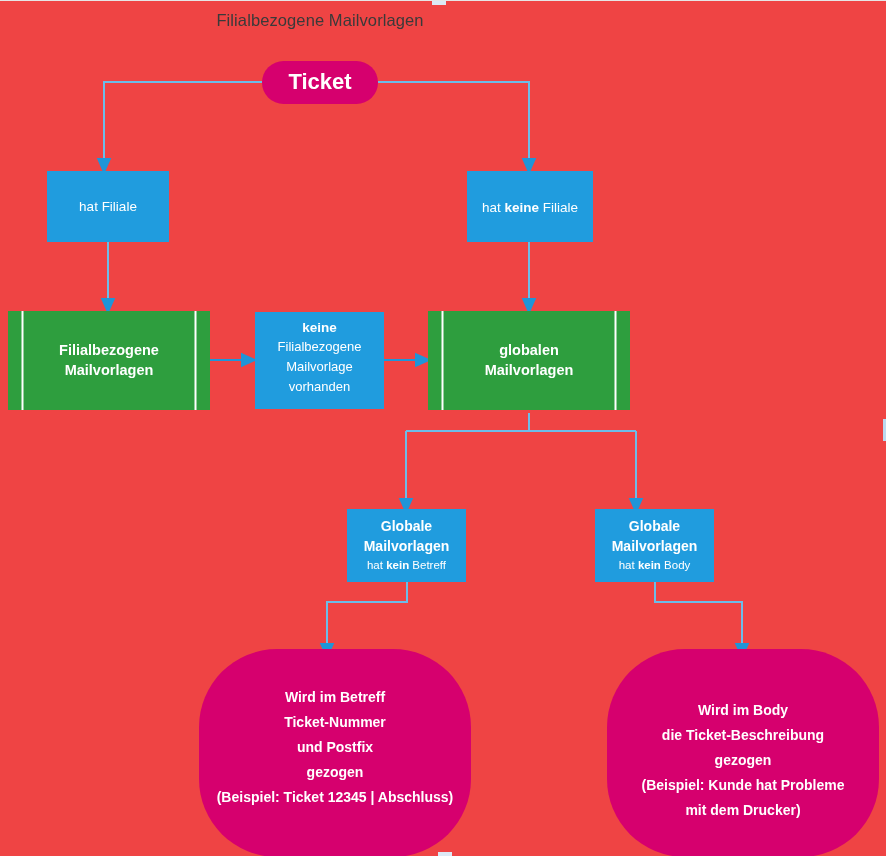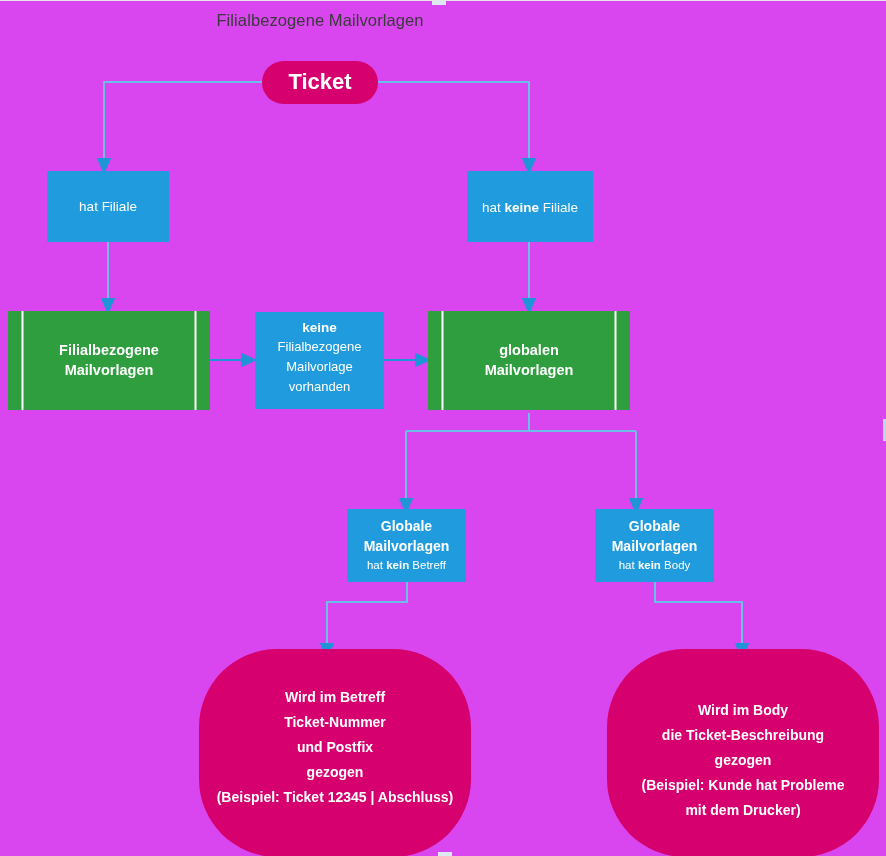--- a/index.html
+++ b/index.html
@@ -10,21 +10,21 @@
   body {
     width: 886px;
     height: 856px;
     overflow: hidden;
     font-family: "Liberation Sans", sans-serif;
     position: relative;
   }
   #page {
     position: absolute;
     inset: 0;
-    background: #d946ef;
+    background: #ef4444;
     border-top: 1px solid #e6e6e6;
     box-sizing: border-box;
     padding-left: 12px;
   }
   #doc-title {
     position: absolute;
     left: 0;
     top: 10px;
     width: 640px;
     text-align: center;

